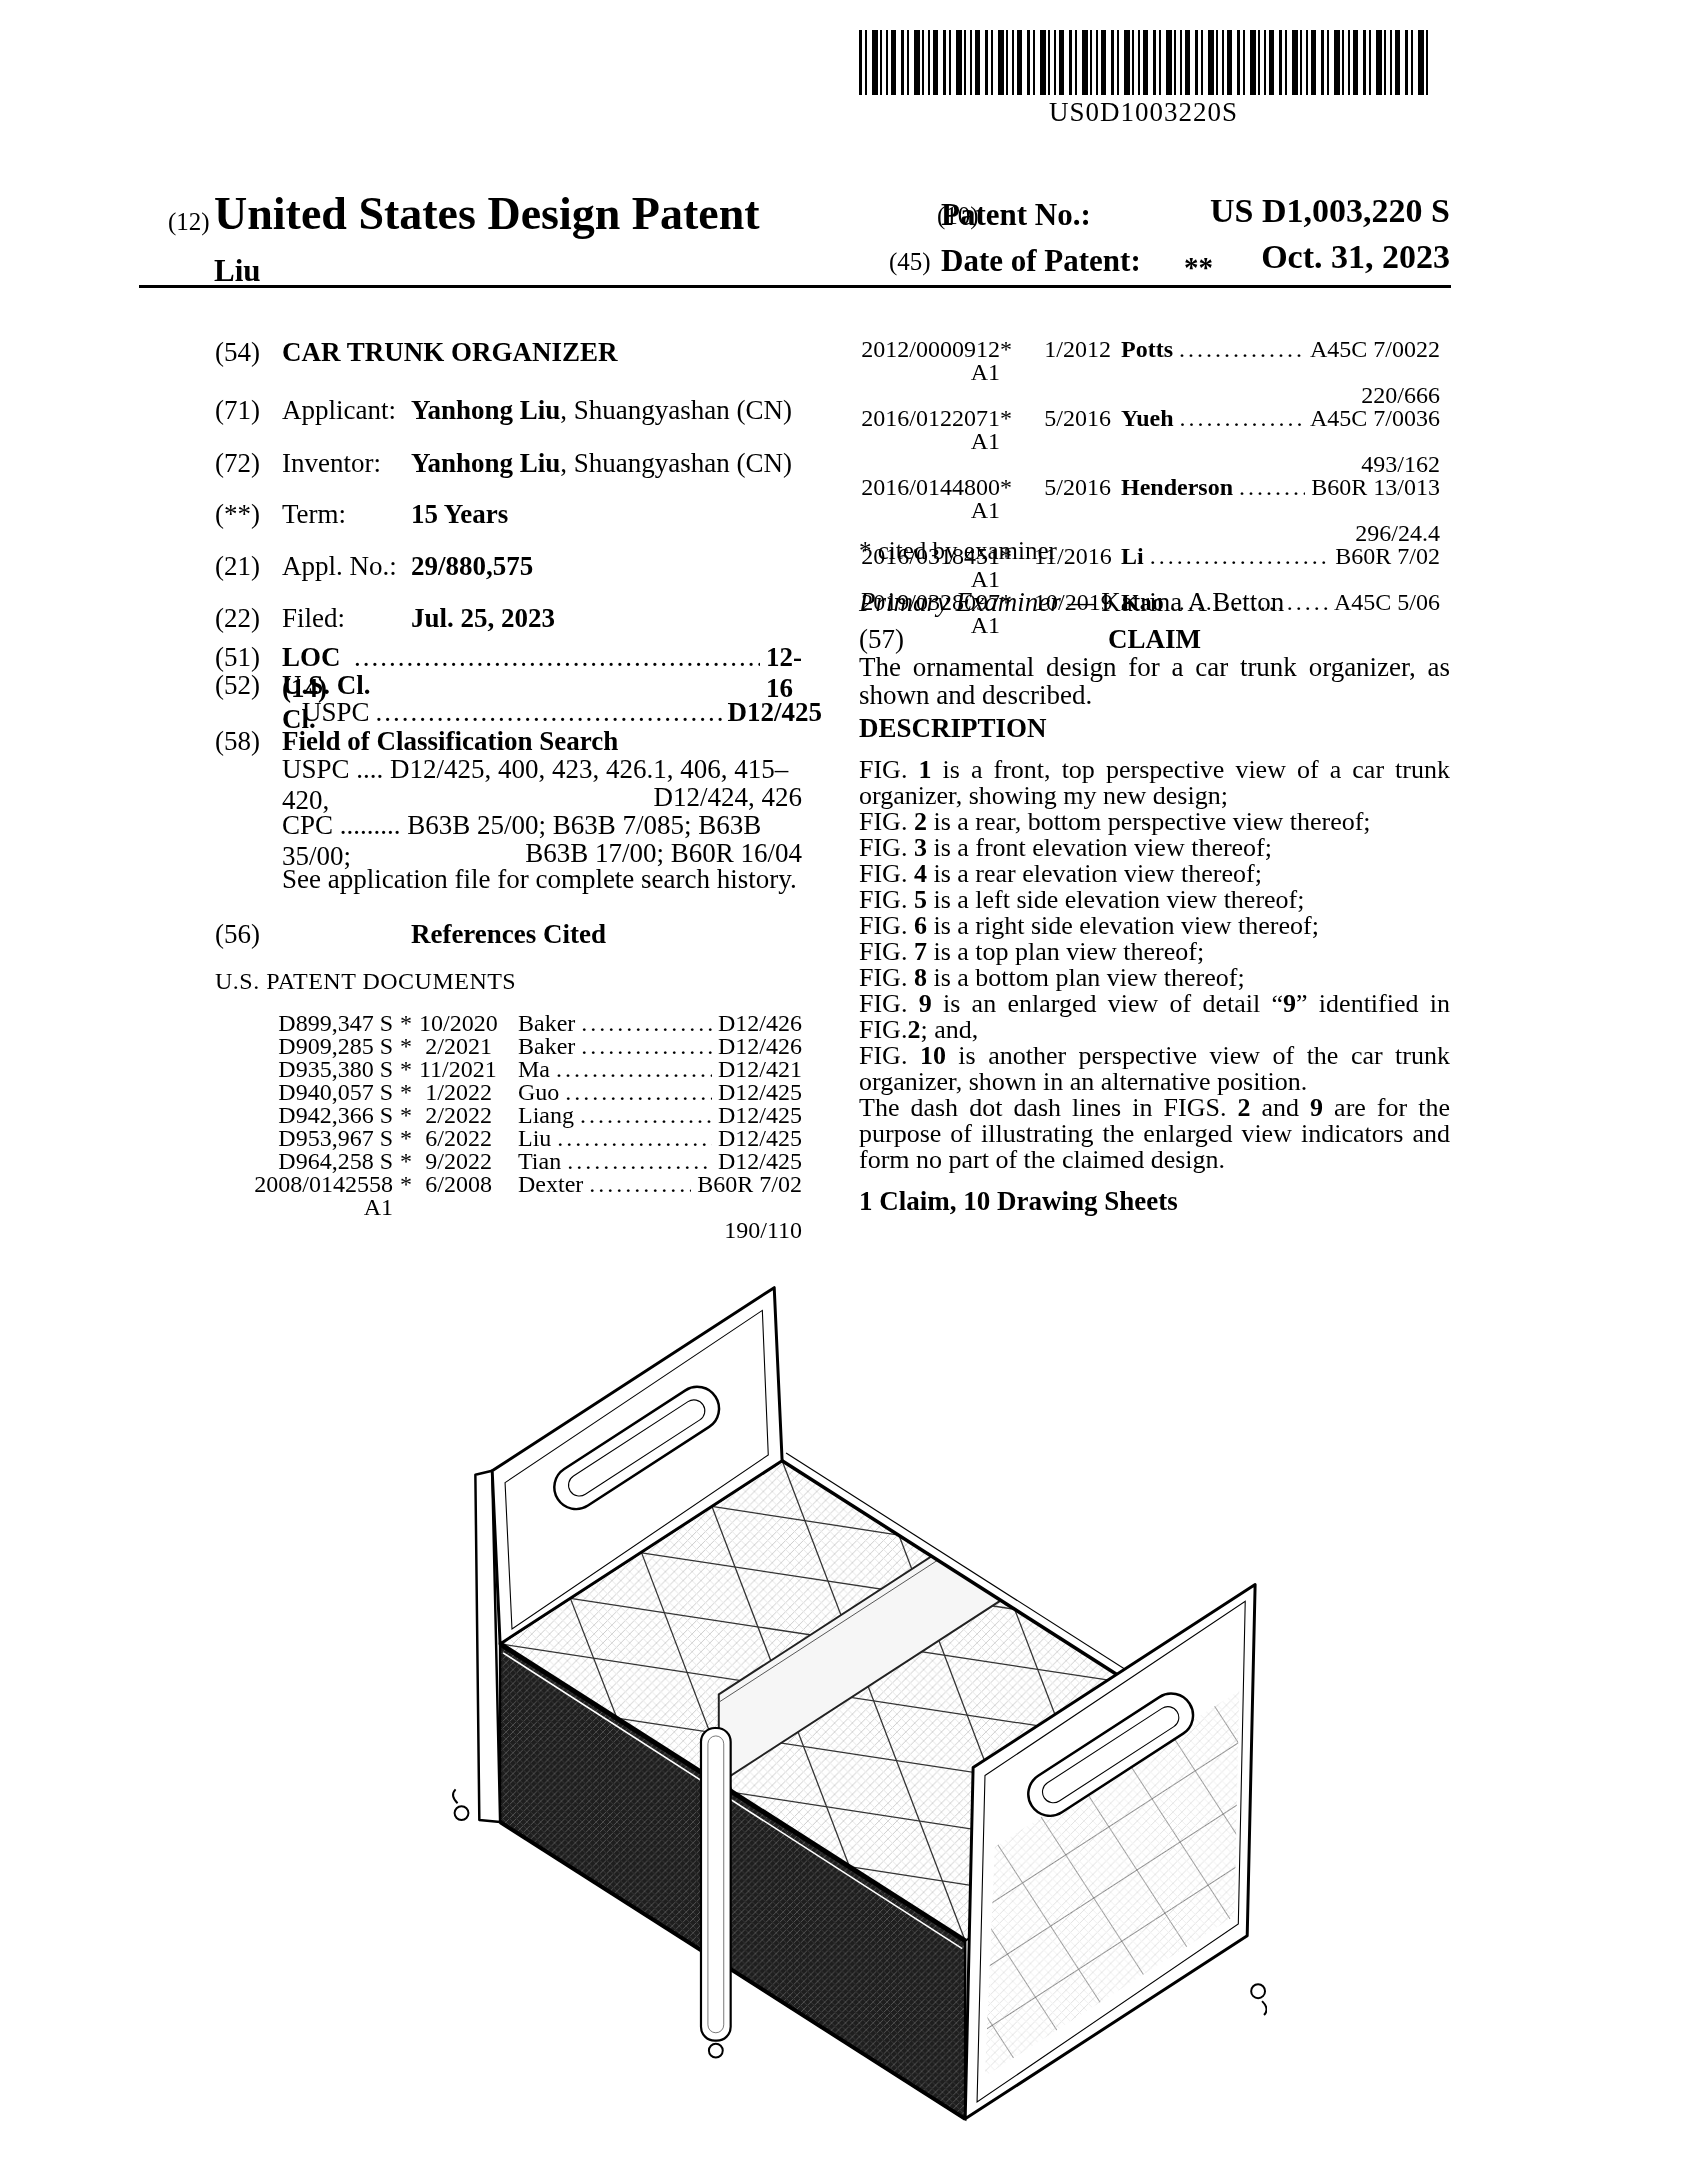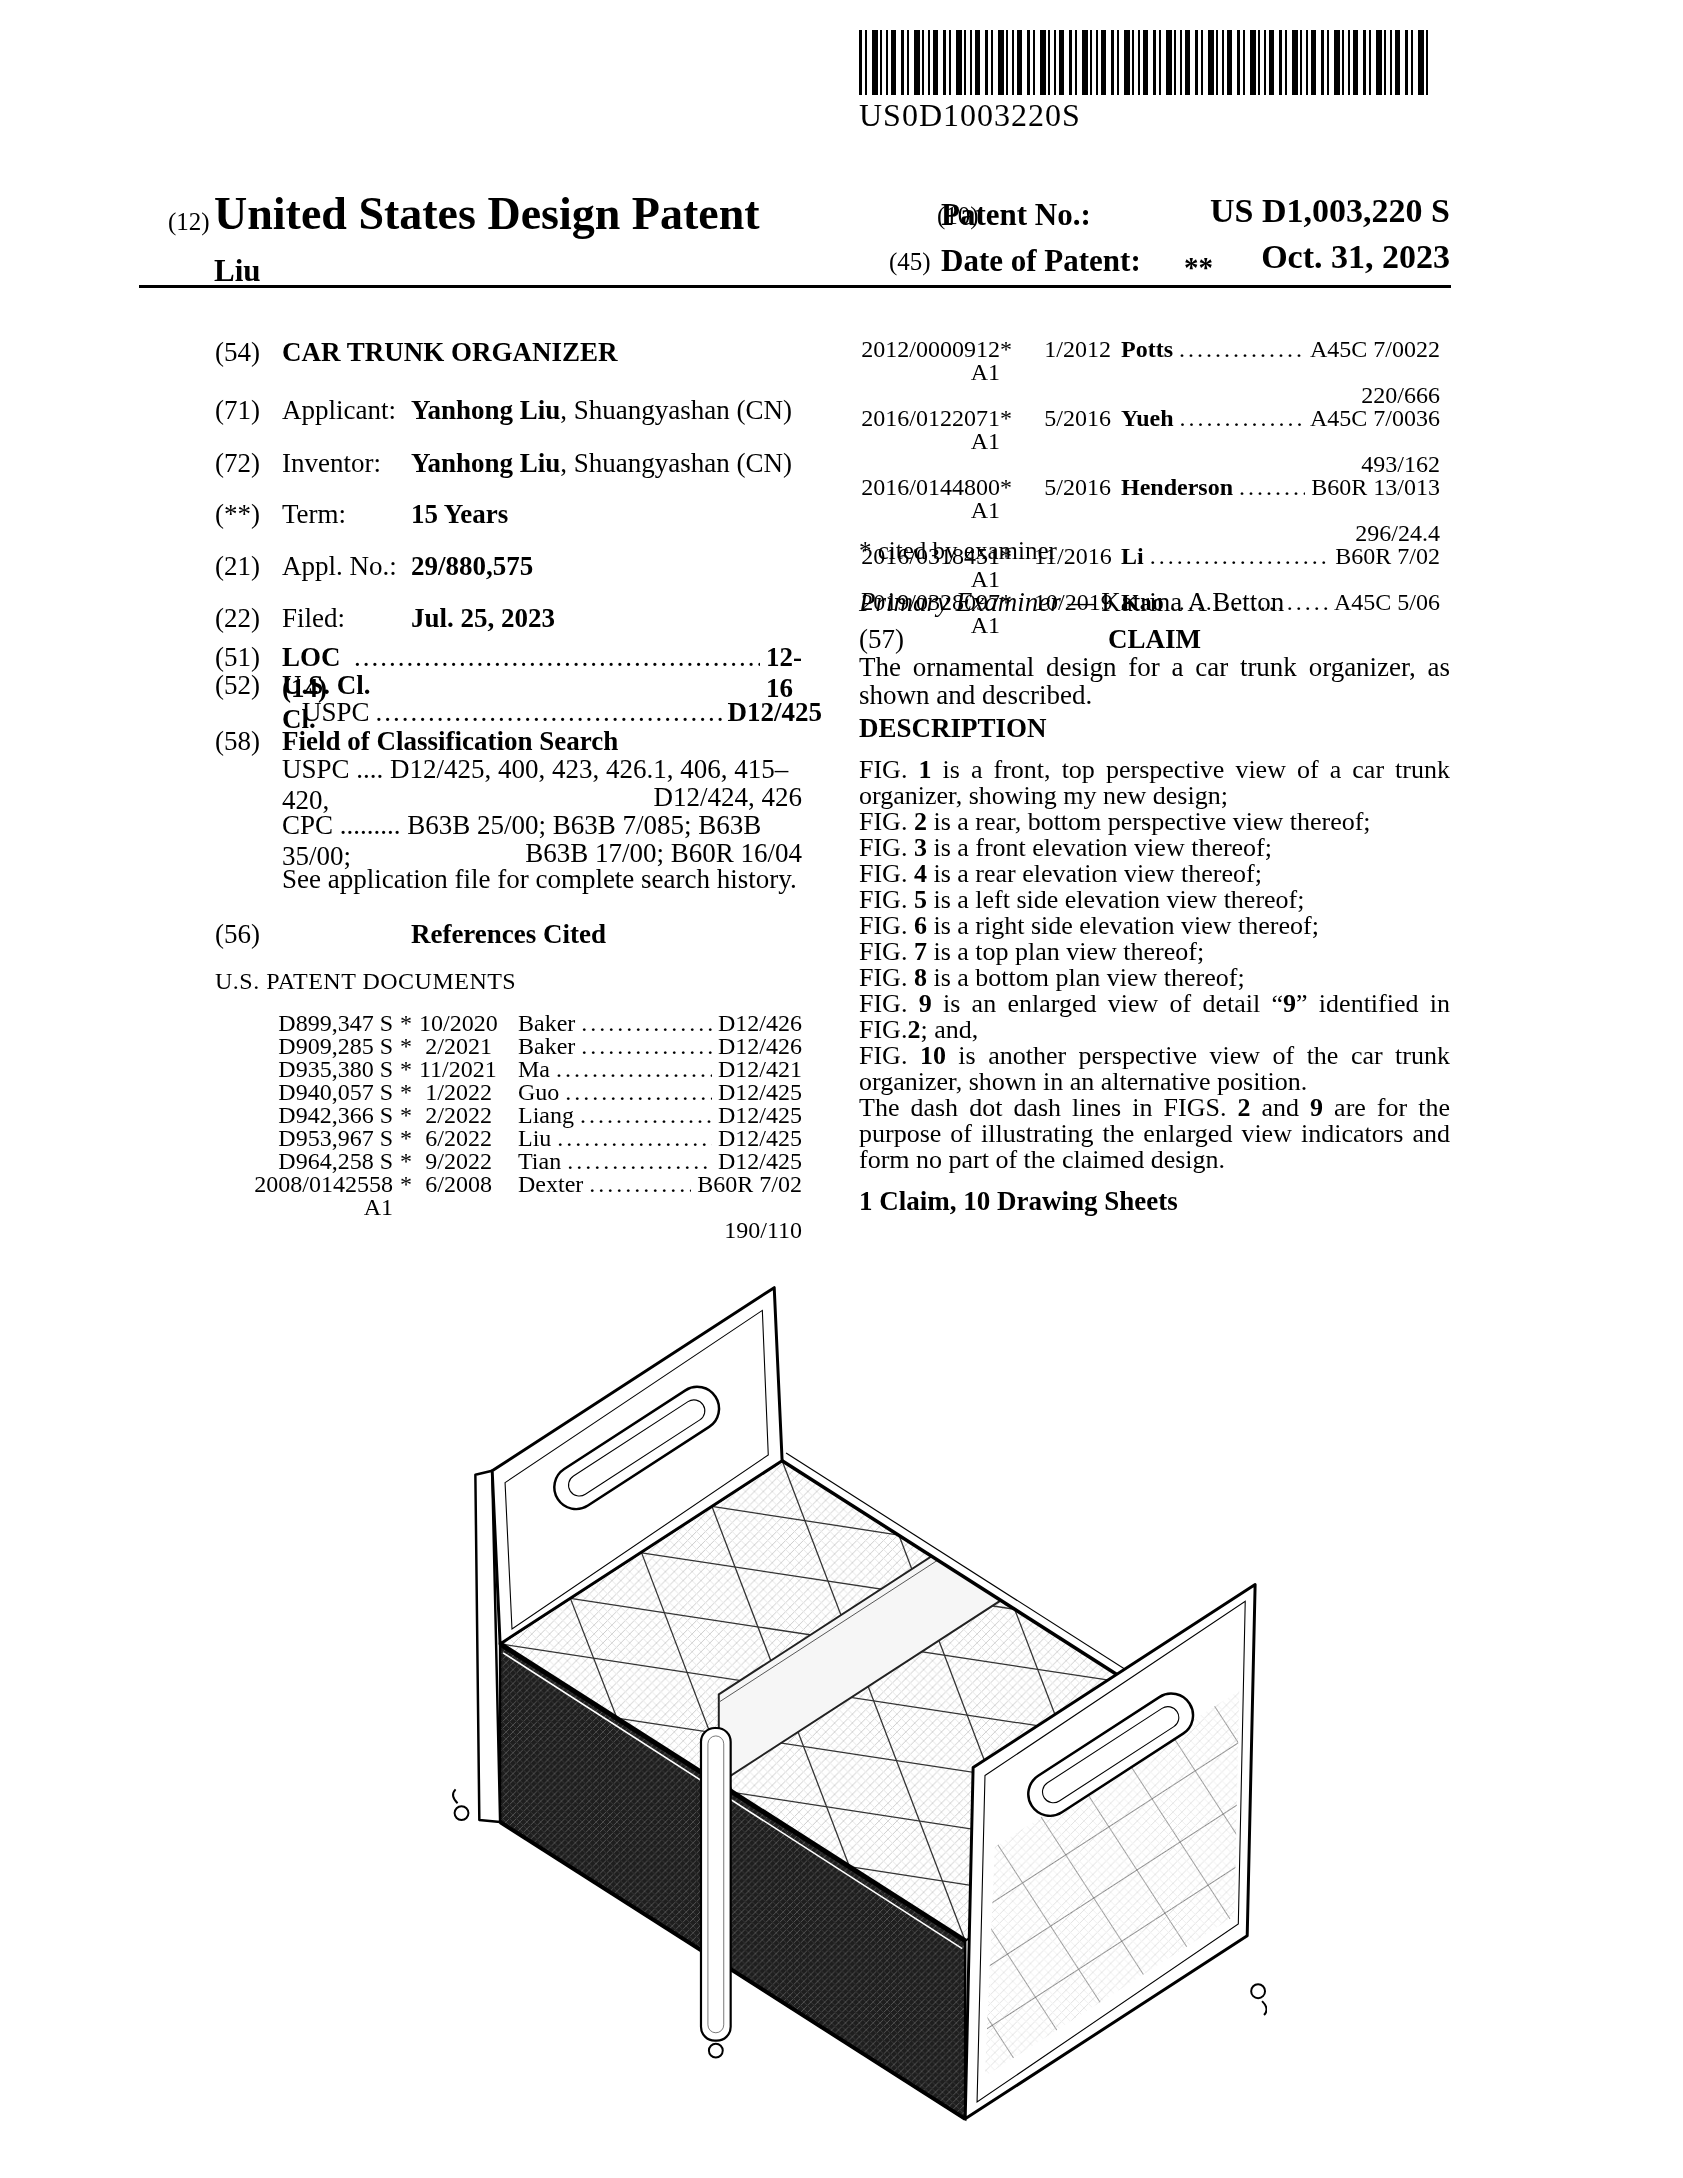--- a/index.html
+++ b/index.html
@@ -10,22 +10,22 @@
   .i{font-style:italic;}
   
   .barcode{position:absolute;left:859px;top:30px;width:569px;height:65px;
     background:repeating-linear-gradient(90deg,
       #000 0px,#000 3px,#fff 3px,#fff 6px,
       #000 6px,#000 8px,#fff 8px,#fff 13px,
       #000 13px,#000 19px,#fff 19px,#fff 21px,
       #000 21px,#000 23px,#fff 23px,#fff 27px,
       #000 27px,#000 29px,#fff 29px,#fff 32px,
       #000 32px,#000 37px,#fff 37px,#fff 42px);}
-  .barcode-text{position:absolute;left:859px;top:97px;width:569px;text-align:left;
-    font-size:32px;letter-spacing:1px;}
+  .barcode-text{position:absolute;left:859px;top:97px;width:569px;text-align:center;
+    font-size:27px;letter-spacing:1px;}
   .rule{position:absolute;left:139px;top:285px;width:1312px;height:3px;background:#000;}
   
   .secnum{font-size:25px;}
   .ln{position:absolute;left:215px;width:587px;font-size:27px;display:flex;align-items:baseline;}
   .ln .n{width:67px;flex:none;}
   .ln .lbl{width:129px;flex:none;}
   .lead{flex:1 1 auto;overflow:hidden;white-space:nowrap;margin:0 6px;align-self:baseline;}
   .lead::after{content:"..........................................................................................................";letter-spacing:2px;}
   .sub{position:absolute;left:282px;width:520px;font-size:27px;}
   .ctr{}

